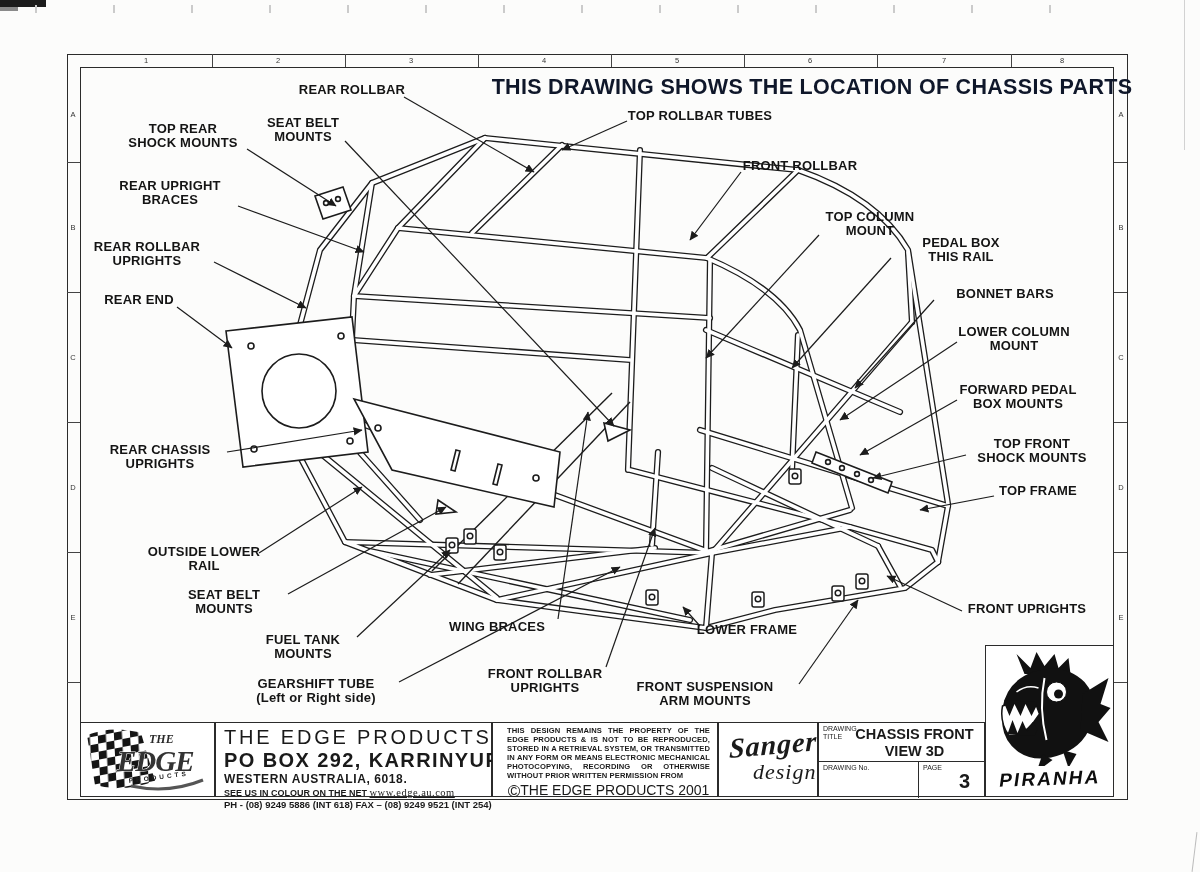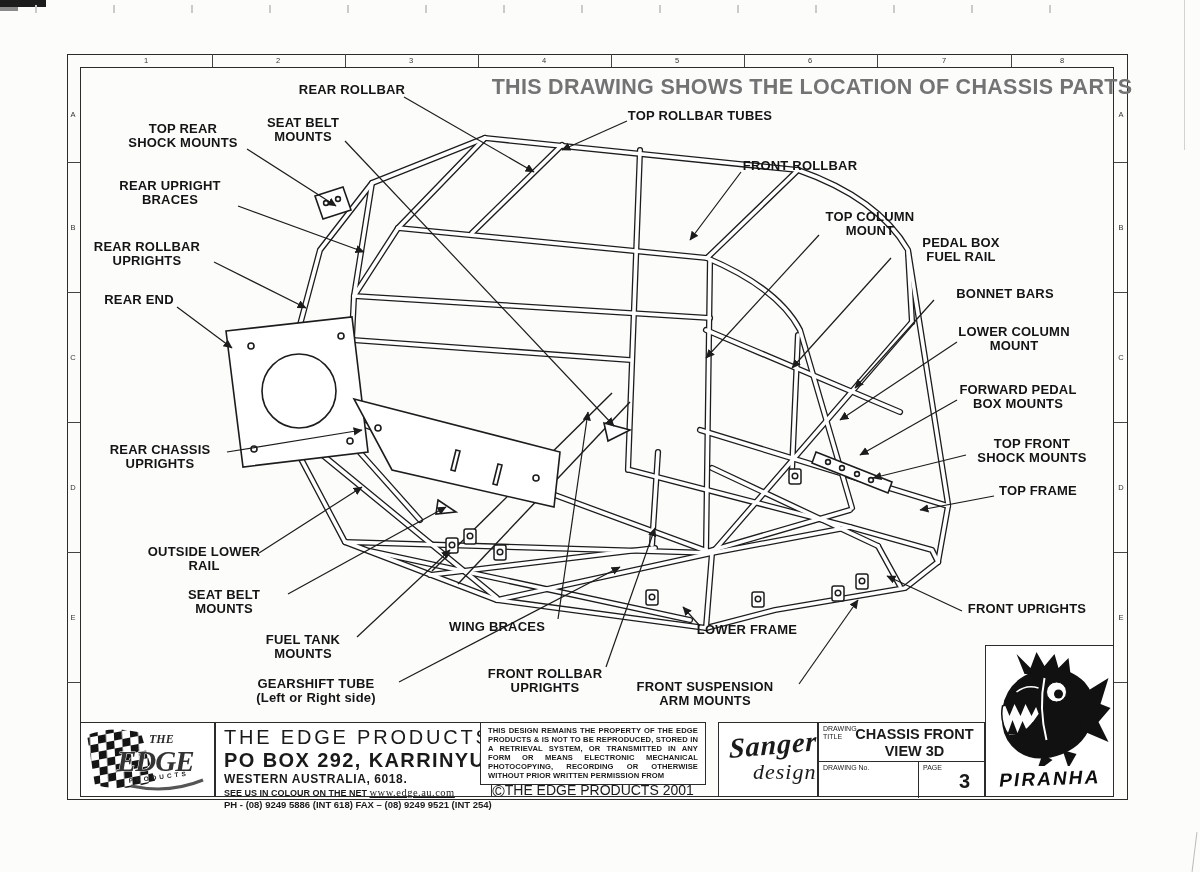--- a/index.html
+++ b/index.html
@@ -12,35 +12,35 @@
   
   .frame-outer{position:absolute;left:67px;top:54px;width:1061px;height:746px;border:1.5px solid #2b2b2b;background:transparent;}
   .frame-inner{position:absolute;left:80px;top:67px;width:1034px;height:730px;border:1.5px solid #2b2b2b;background:transparent;}
   .tick-v{position:absolute;top:54px;width:1px;height:13px;background:#444;}
   .tick-h{position:absolute;width:13px;height:1px;background:#444;}
   .grid-num{position:absolute;top:56px;transform:translateX(-50%);font-size:7.5px;color:#333;}
   .grid-letter{position:absolute;transform:translate(-50%,-50%);font-size:7.5px;color:#333;}
   
   .heading{
     position:absolute;left:812px;top:75px;transform:translateX(-50%);
-    font-size:21.5px;font-weight:bold;letter-spacing:0.3px;white-space:nowrap;color:#737373;
+    font-size:21.5px;font-weight:bold;letter-spacing:0.3px;white-space:nowrap;color:#0f172a;
   }
   
   .plabel{
     position:absolute;transform:translateX(-50%);
     font-size:13px;font-weight:bold;line-height:1.07;text-align:center;
     white-space:pre-line;letter-spacing:0.2px;color:#141414;
   }
   
   #chassis-svg{position:absolute;left:0;top:0;pointer-events:none;}
   
   .tb-cell{position:absolute;border:1.5px solid #2b2b2b;background:#fff;}
   .tb-logo{left:80px;top:722px;width:135px;height:75px;}
   .tb-address{left:215px;top:722px;width:277px;height:75px;padding:3px 6px 0 8px;text-align:left;}
-  .tb-copy{left:480px;top:722px;width:226px;height:63px;padding:4px 7px 0 7px;}
+  .tb-copy{left:492px;top:722px;width:226px;height:75px;padding:4px 7px 0 14px;}
   .tb-sanger{left:718px;top:722px;width:100px;height:75px;}
   .tb-draw{left:818px;top:722px;width:167px;height:75px;padding:0;}
   .tb-piranha{left:985px;top:645px;width:129px;height:152px;}
   .company-name{font-size:20px;font-weight:normal;letter-spacing:2.8px;white-space:nowrap;}
   .company-a1{font-size:20px;font-weight:bold;letter-spacing:1.4px;white-space:nowrap;}
   .company-a2{font-size:12px;font-weight:bold;letter-spacing:0.6px;white-space:nowrap;}
   .company-web{font-size:9px;font-weight:bold;white-space:nowrap;margin-top:1px;}
   .company-web .url{font-family:"Liberation Serif",serif;font-weight:normal;text-decoration:underline;font-size:10.5px;letter-spacing:0.5px;}
   .company-ph{font-size:9.5px;font-weight:bold;white-space:nowrap;margin-top:1px;}
   .copy-text{font-size:7.6px;font-weight:bold;text-align:justify;line-height:1.18;letter-spacing:0.1px;}
@@ -338,21 +338,21 @@
 <div class="plabel" style="left:545px;top:667px">FRONT ROLLBAR
 UPRIGHTS</div>
 <div class="plabel" style="left:747px;top:623px">LOWER FRAME</div>
 <div class="plabel" style="left:705px;top:680px">FRONT SUSPENSION
 ARM MOUNTS</div>
 <div class="plabel" style="left:700px;top:109px">TOP ROLLBAR TUBES</div>
 <div class="plabel" style="left:800px;top:159px">FRONT ROLLBAR</div>
 <div class="plabel" style="left:870px;top:210px">TOP COLUMN
 MOUNT</div>
 <div class="plabel" style="left:961px;top:236px">PEDAL BOX
-FUEL RAIL</div>
+THIS RAIL</div>
 <div class="plabel" style="left:1005px;top:287px">BONNET BARS</div>
 <div class="plabel" style="left:1014px;top:325px">LOWER COLUMN
 MOUNT</div>
 <div class="plabel" style="left:1018px;top:383px">FORWARD PEDAL
 BOX MOUNTS</div>
 <div class="plabel" style="left:1032px;top:437px">TOP FRONT
 SHOCK MOUNTS</div>
 <div class="plabel" style="left:1038px;top:484px">TOP FRAME</div>
 <div class="plabel" style="left:1027px;top:602px">FRONT UPRIGHTS</div>
 

